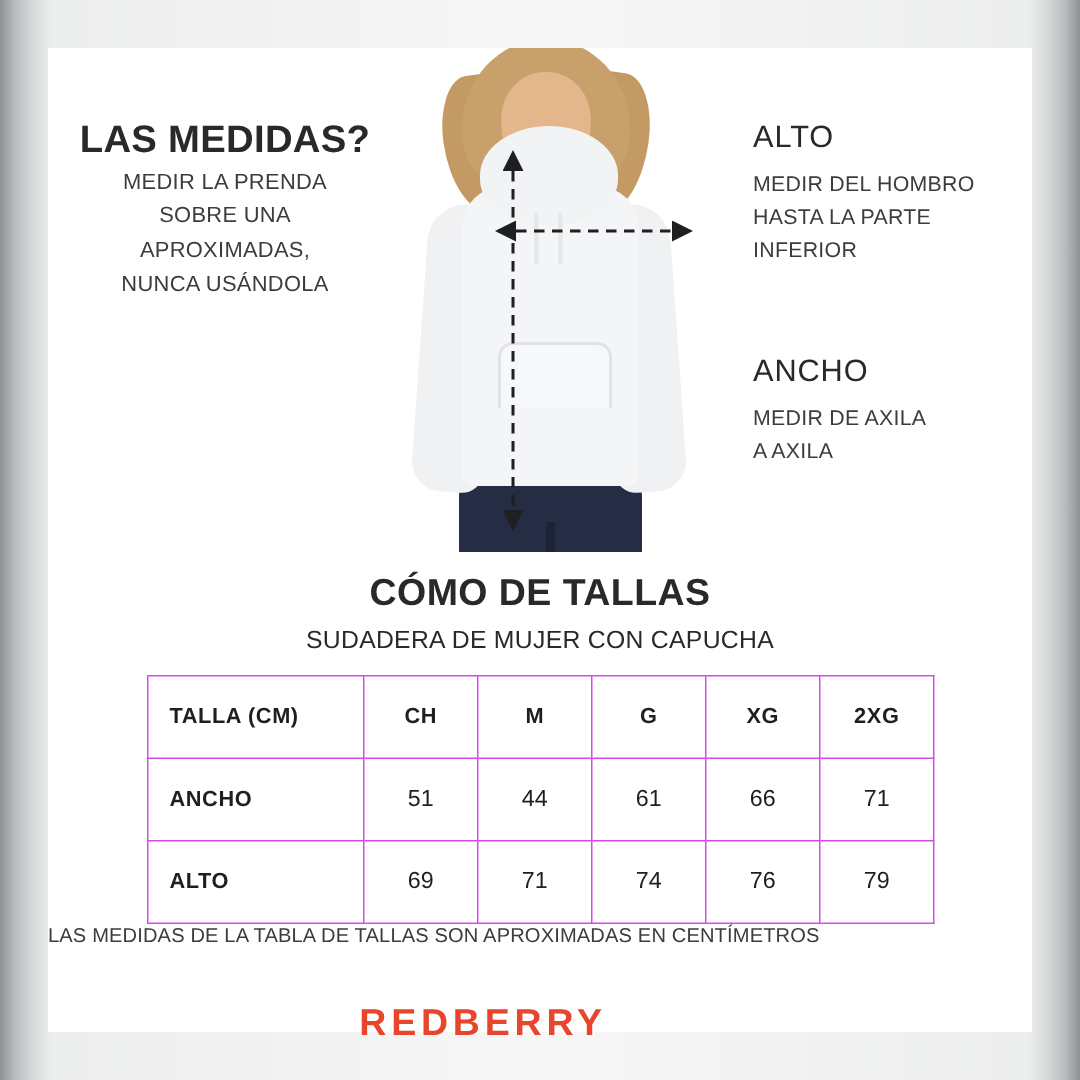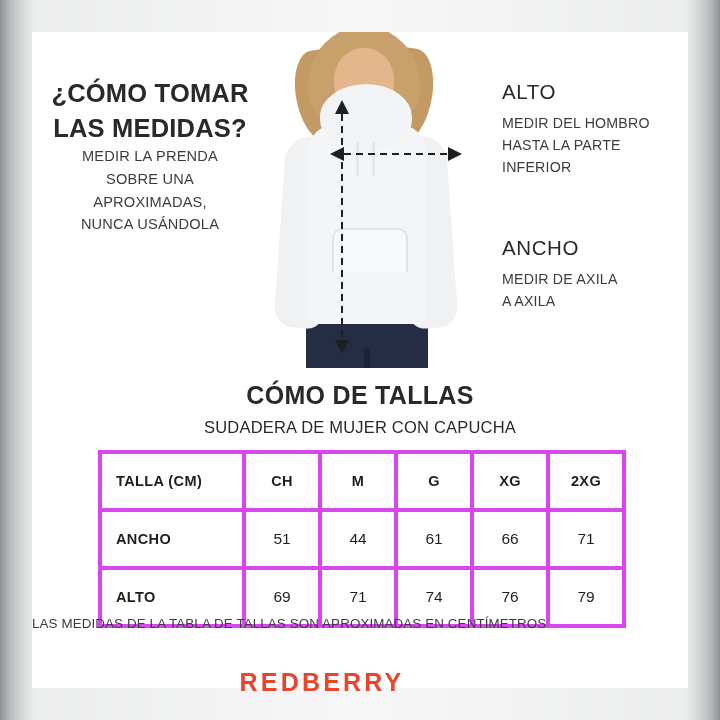--- a/index.html
+++ b/index.html
@@ -244,21 +244,21 @@
   
   .size-table {
     position: absolute;
     left: 66px;
     top: 418px;
     width: 524px;
     border-collapse: collapse;
     table-layout: fixed;
   }
   .size-table td {
-    border: 4px solid #d946ef;
+    border: 1px solid #d946ef;
     height: 52px;
     text-align: center;
     font-size: 15.5px;
     color: #1e1f20;
   }
   .size-table tr:first-child td,
   .size-table td.rowhead {
     font-weight: bold;
     font-size: 14.5px;
     letter-spacing: 0.4px;
@@ -298,21 +298,20 @@
   }
 </style>
 </head>
 <body>
 
 <div class="page">
   <div class="sheet">
 
     <div class="left-col">
       <div class="headline">
-        <div>¿CÓMO TOMAR</div>
         <div>LAS MEDIDAS?</div>
       </div>
       <div class="subline">
         <div>MEDIR LA PRENDA</div>
         <div>SOBRE UNA</div>
         <div>APROXIMADAS,</div>
         <div>NUNCA USÁNDOLA</div>
       </div>
     </div>
 

